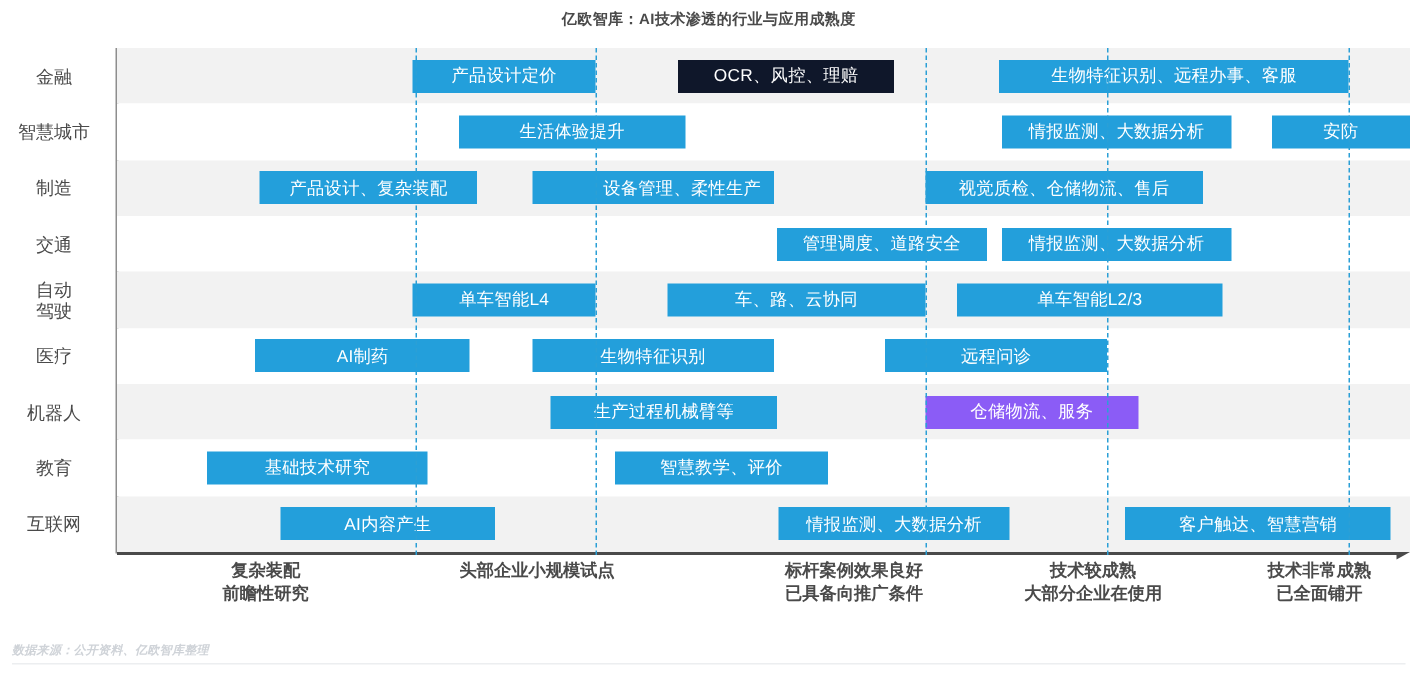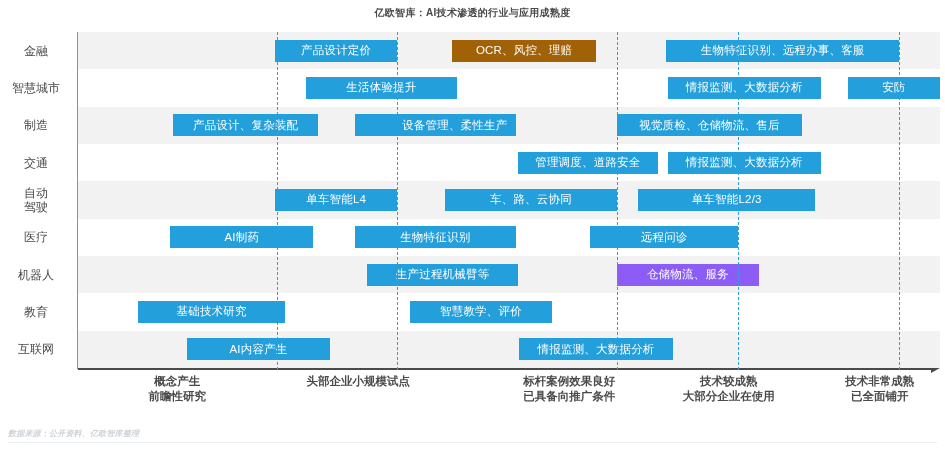--- a/index.html
+++ b/index.html
@@ -141,21 +141,21 @@
         <div>教育</div>
       </div>
       <div class="ylabel" style="top: 342.333px;">
         <div>互联网</div>
       </div>
     </div>
   <div id="rows" class="plot">
       <div class="row odd" style="top: 0px; height: 37.3333px;">
         <div class="band"></div>
         <div class="item" style="left: 197.398px; width: 121.542px; top: 7.66667px; height: 22px; background: rgb(35, 159, 219); color: rgb(255, 255, 255);">产品设计定价</div>
-        <div class="item" style="left: 374.108px; width: 143.954px; top: 7.66667px; height: 22px; background: #a16207; color: rgb(255, 255, 255);">OCR、风控、理赔</div>
+        <div class="item" style="left: 374.108px; width: 143.954px; top: 7.66667px; height: 22px; background: #0f172a; color: rgb(255, 255, 255);">OCR、风控、理赔</div>
         <div class="item" style="left: 587.884px; width: 233.602px; top: 7.66667px; height: 22px; background: rgb(35, 159, 219); color: rgb(255, 255, 255);">生物特征识别、远程办事、客服</div>
       </div>
       <div class="row even" style="top: 37.3333px; height: 37.3333px;">
         <div class="band"></div>
         <div class="item" style="left: 227.568px; width: 151.712px; top: 7.66667px; height: 22px; background: rgb(35, 159, 219); color: rgb(255, 255, 255);">生活体验提升</div>
         <div class="item" style="left: 589.608px; width: 153.436px; top: 7.66667px; height: 22px; background: rgb(35, 159, 219); color: rgb(255, 255, 255);">情报监测、大数据分析</div>
         <div class="item" style="left: 769.766px; width: 92.234px; top: 7.66667px; height: 22px; background: rgb(35, 159, 219); color: rgb(255, 255, 255);">安防</div>
       </div>
       <div class="row odd" style="top: 74.6667px; height: 37.3333px;">
         <div class="band"></div>
@@ -187,32 +187,33 @@
       </div>
       <div class="row even" style="top: 261.333px; height: 37.3333px;">
         <div class="band"></div>
         <div class="item" style="left: 60.34px; width: 146.54px; top: 7.66667px; height: 22px; background: rgb(35, 159, 219); color: rgb(255, 255, 255);">基础技术研究</div>
         <div class="item" style="left: 331.87px; width: 142.23px; top: 7.66667px; height: 22px; background: rgb(35, 159, 219); color: rgb(255, 255, 255);">智慧教学、评价</div>
       </div>
       <div class="row odd" style="top: 298.667px; height: 37.3333px;">
         <div class="band"></div>
         <div class="item" style="left: 109px; width: 143.092px; top: 7.66667px; height: 22px; background: rgb(35, 159, 219); color: rgb(255, 255, 255);">AI内容产生</div>
         <div class="item" style="left: 441.344px; width: 153.436px; top: 7.66667px; height: 22px; background: rgb(35, 159, 219); color: rgb(255, 255, 255);">情报监测、大数据分析</div>
+        <div class="item" style="left: 672.36px; width: 176.71px; top: 7.66667px; height: 22px; background: rgb(35, 159, 219); color: rgb(255, 255, 255);">客户触达、智慧营销</div>
       </div>
     </div>
   <div id="vlines">
       <div class="vline" style="left: 277.122px; border-left-color: rgb(43, 159, 214);"></div>
       <div class="vline" style="left: 396.94px; border-left-color: rgb(43, 159, 214);"></div>
       <div class="vline" style="left: 616.75px; border-left-color: rgb(43, 159, 214);"></div>
       <div class="vline" style="left: 738.292px; border-left-color: rgb(43, 159, 214);"></div>
       <div class="vline" style="left: 899.486px; border-left-color: rgb(43, 159, 214);"></div>
     </div>
   <div id="stages">
       <div class="stage" style="left: 87.13px; width: 180px;">
-        <span>概念产生</span>
+        <span>复杂装配</span>
         <span>前瞻性研究</span>
       </div>
       <div class="stage" style="left: 268.15px; width: 180px;">
         <span>头部企业小规模试点</span>
       </div>
       <div class="stage" style="left: 479.34px; width: 180px;">
         <span>标杆案例效果良好</span>
         <span>已具备向推广条件</span>
       </div>
       <div class="stage" style="left: 638.81px; width: 180px;">

